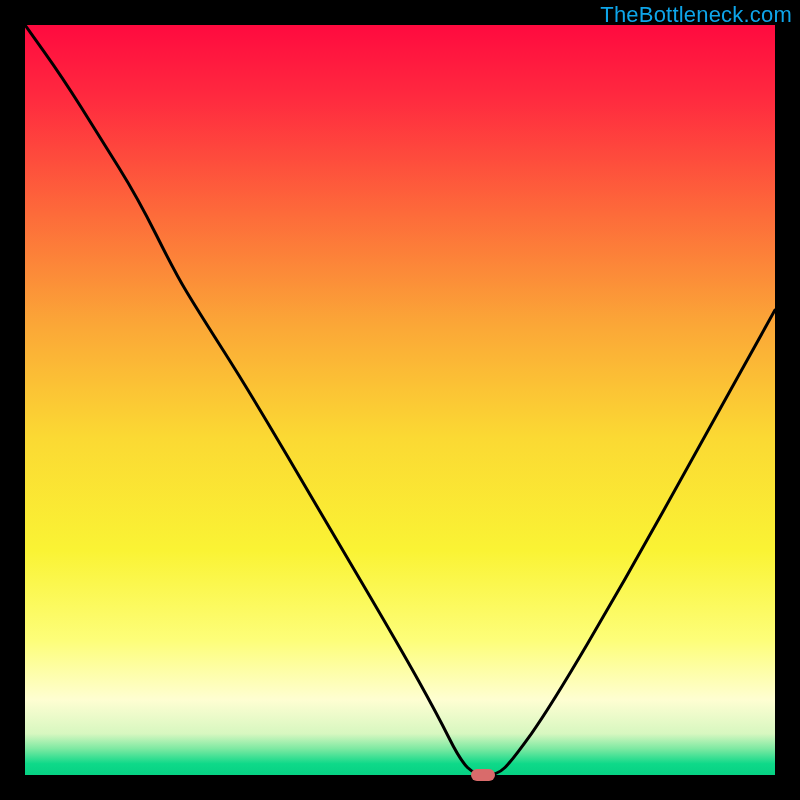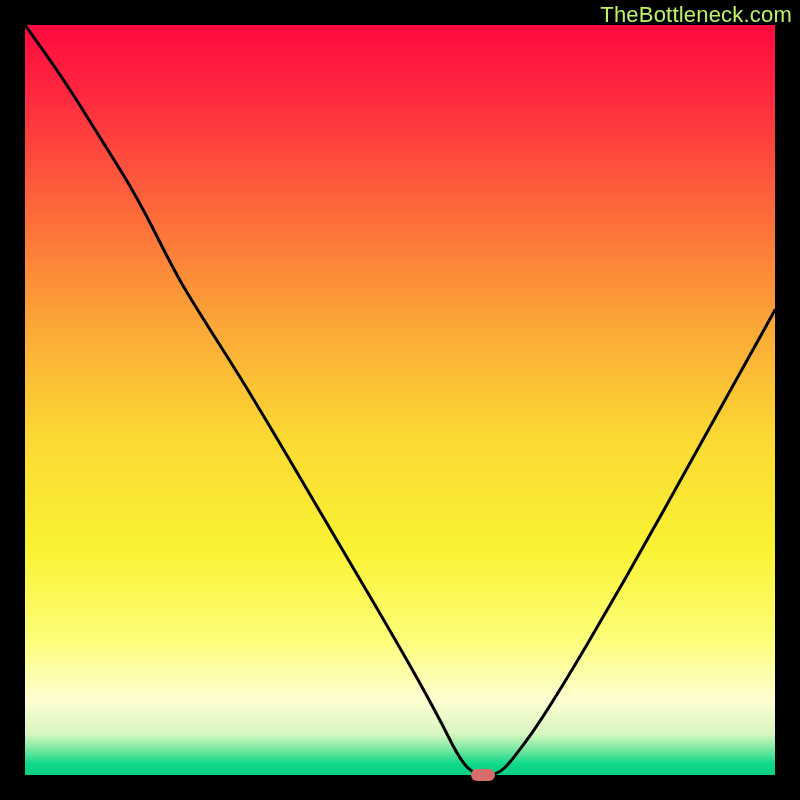--- a/index.html
+++ b/index.html
@@ -14,21 +14,21 @@
   .frame {
     position: relative;
     width: 800px;
     height: 800px;
     background: #000;
   }
   .watermark {
     position: absolute;
     top: 2px;
     right: 8px;
-    color: #bef264;
+    color: #0ea5e9;
     font-size: 22px;
     font-weight: 500;
     letter-spacing: 0.2px;
     z-index: 5;
   }
   .plot-area {
     position: absolute;
     left: 25px;
     top: 25px;
     width: 750px;

